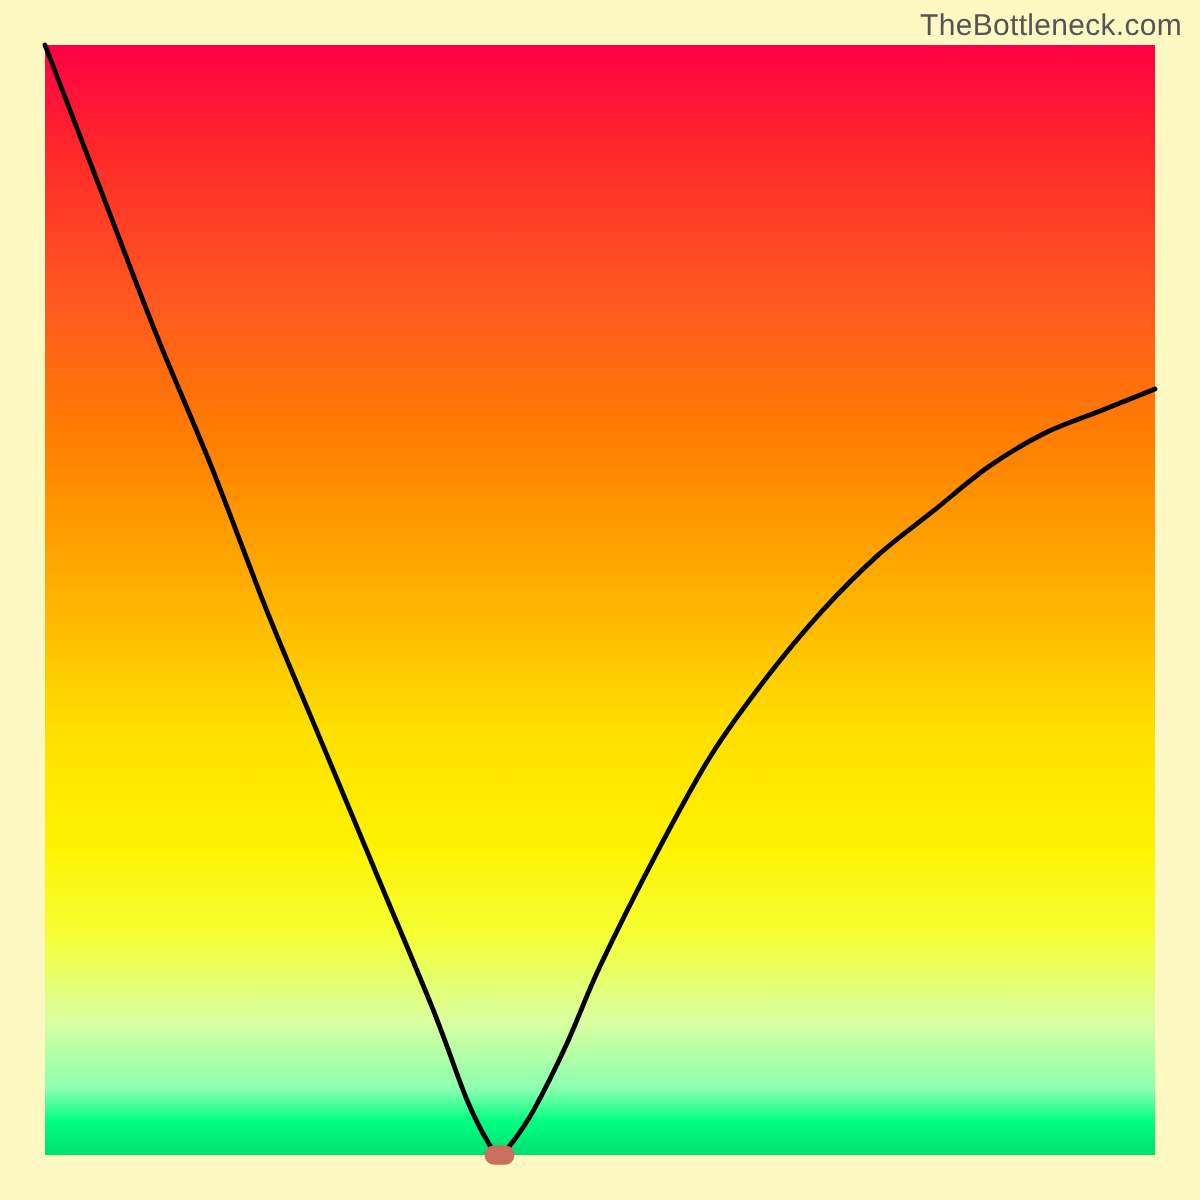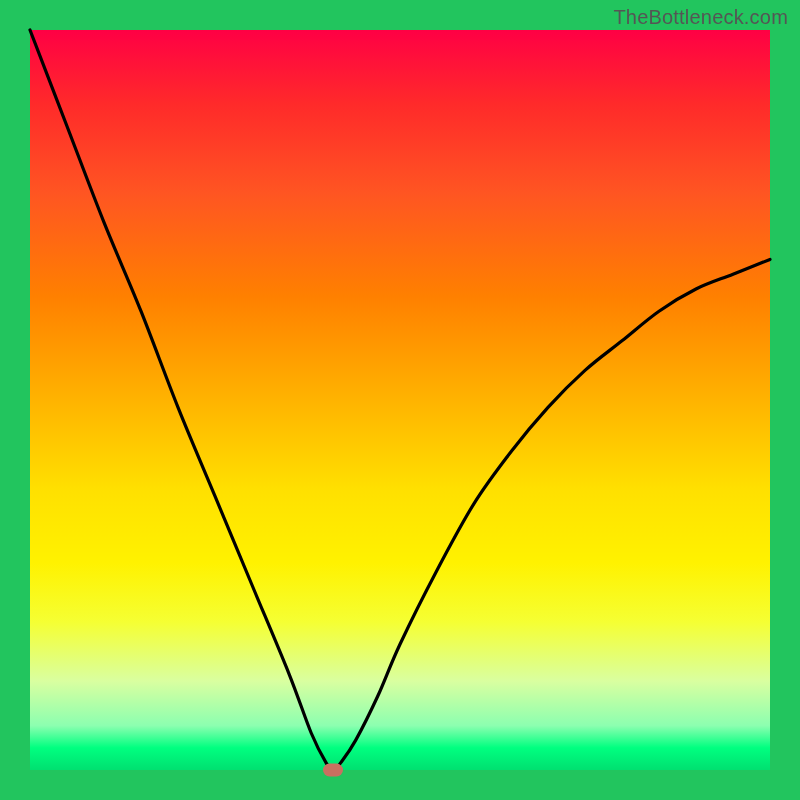--- a/index.html
+++ b/index.html
@@ -2,21 +2,21 @@
 <html><head>
 <meta charset="utf-8">
 <style>
   * { margin: 0; padding: 0; box-sizing: border-box; }
   html, body { width: 800px; height: 800px; overflow: hidden; }
   body { background: #000; font-family: Arial, Helvetica, sans-serif; }
 
   .frame {
     position: absolute;
     inset: 0;
-    background: #22c55e;
+    background: #fef9c3;
   }
 
   .plot {
     position: absolute;
     left: 30px;
     top: 30px;
     width: 740px;
     height: 740px;
     background: linear-gradient(
       to bottom,

